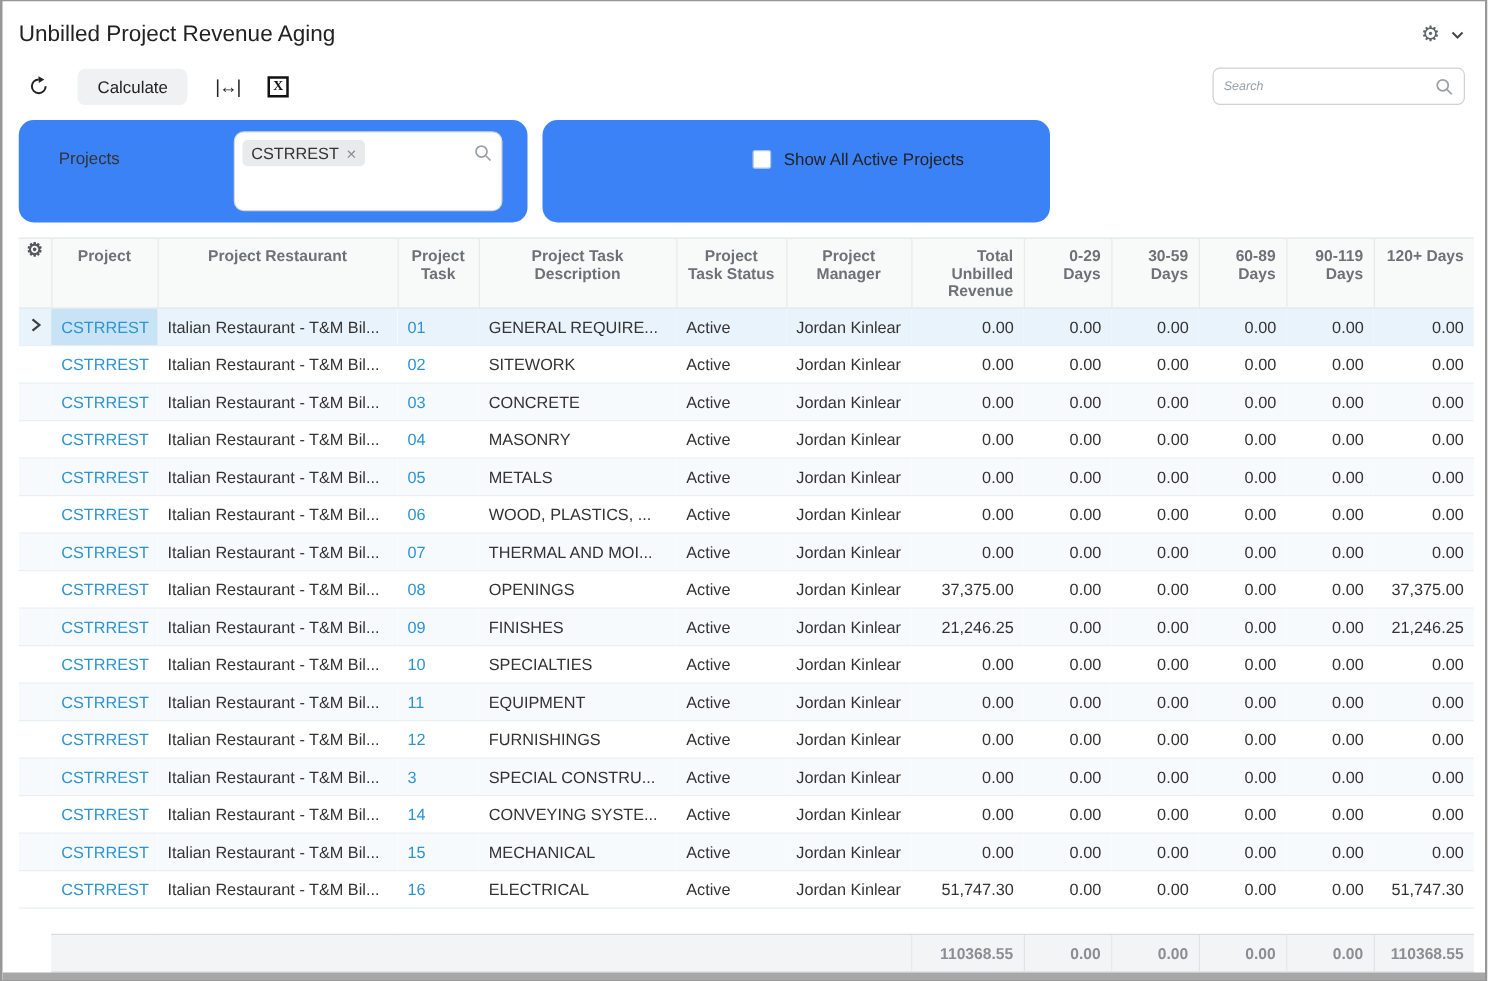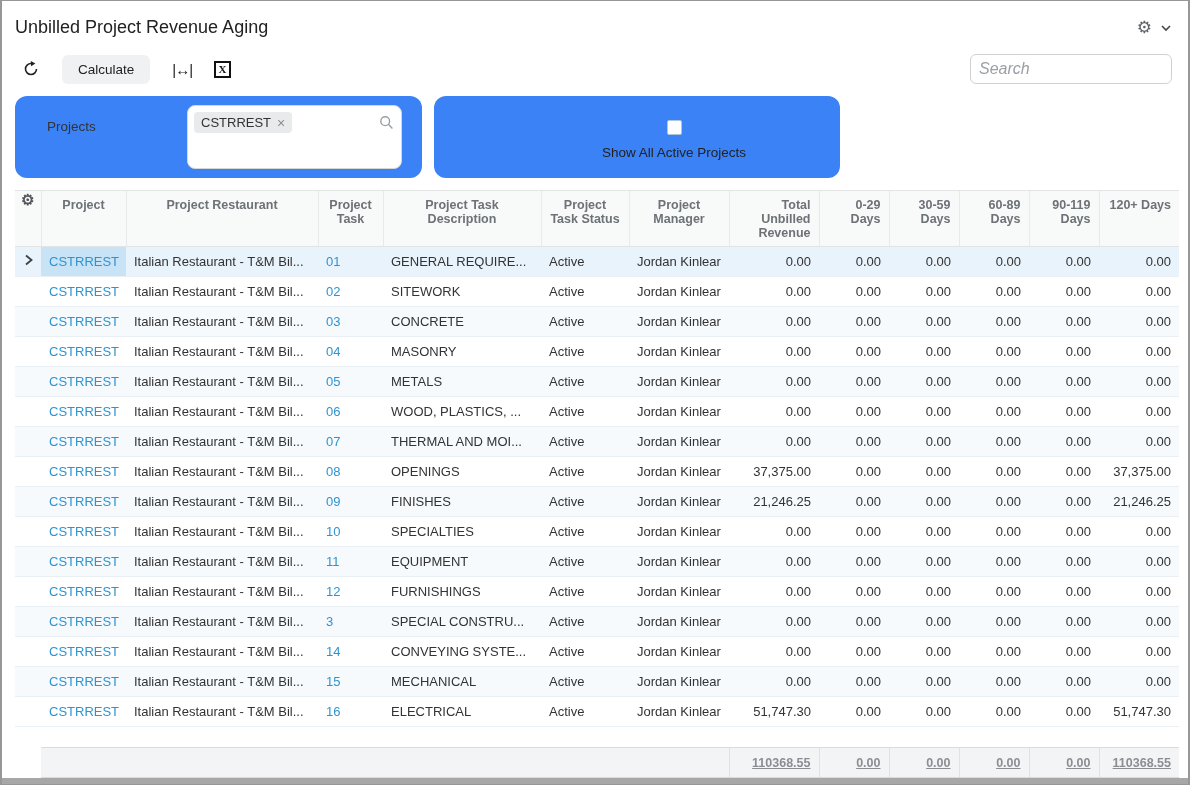--- a/index.html
+++ b/index.html
@@ -26,41 +26,41 @@
   .excel-glyph {
     width:17px; height:17px; border:2px solid #111; display:flex; align-items:center; justify-content:center;
     font-family:"Liberation Serif", serif; font-weight:bold; font-size:11px; color:#111;
   }
   .toolbar-spacer { flex:1; }
   .search-box {
     width:202px; height:30px; border:1px solid #cfd1d3; border-radius:6px;
     display:flex; align-items:center; padding:0 8px; background:#fff;
   }
   .search-box input {
-    border:none; outline:none; flex:1; font-size:16px; font-style:italic; color:#333;
+    border:none; outline:none; flex:1; font-size:10px; font-style:italic; color:#333;
     font-family:inherit; background:transparent;
   }
   .search-box input::placeholder { color:#9aa0a5; font-style:italic; }
   
   .filter-row { display:flex; gap:12px; padding:2px 16px 12px 13px; }
   .filter-panel { background:#3b82f6; border-radius:12px; height:82px; position:relative; }
   .panel-projects { width:407px; }
   .panel-showall { width:406px; }
   .projects-label { position:absolute; left:32px; top:23px; font-size:13.5px; color:#333; }
   .projects-input {
     position:absolute; left:172px; top:9px; width:215px; height:64px;
     background:#fff; border:1px solid #d5d7d9; border-radius:8px; padding:6px 26px 6px 6px;
   }
   .chip {
     display:inline-flex; align-items:center; gap:6px; background:#e8eaec; border-radius:4px;
     padding:3px 7px; font-size:13px; color:#333;
   }
   .chip-x { color:#8a8f94; font-size:14px; cursor:pointer; line-height:1; }
   .projects-input .mini-search { position:absolute; right:7px; top:9px; }
-  .showall-wrap { position:absolute; left:168px; top:24px; display:flex; align-items:center; gap:10px;flex-direction:column; }
+  .showall-wrap { position:absolute; left:168px; top:24px; display:flex; align-items:center; gap:10px; }
   .checkbox {
     width:15px; height:15px; background:#fff; border:1px solid #a9c9e2; border-radius:2px; cursor:pointer;
   }
   .showall-label { font-size:13.5px; color:#222; }
   
   .grid-wrap { margin-left:13px; width:1164px; }
   table { border-collapse:collapse; table-layout:fixed; width:1164px; }
   thead th {
     background:#f8f9f9; color:#6d7277; font-size:12.5px; font-weight:bold; text-align:center;
     vertical-align:top; padding:7px 8px 6px 8px; height:45px;
@@ -78,21 +78,21 @@
   td.active-cell { background:#c8e3f5; }
   .link { color:#2e94d1; cursor:pointer; }
   td.num { text-align:right; }
   td.col-icon, th.col-icon { padding:0 2px; text-align:center; }
   .expander { display:inline-flex; cursor:pointer; }
   .hdr-gear { font-size:15px; color:#54585c; cursor:pointer; }
   
   .totals-gap { height:20px; }
   .totals-table td {
     background:#f3f4f6; height:30px; font-size:12.5px; font-weight:bold; color:#8a8e93;
-    padding:0 8px; border-top:1px solid #d9dbdd; border-bottom:1px solid #d9dbdd;text-decoration:underline;
+    padding:0 8px; border-top:1px solid #d9dbdd; border-bottom:1px solid #d9dbdd;
   }
   .totals-table td.no-bg { background:#fff; border:none; }
   .totals-table td.num { text-align:right; border-left:1px solid #e0e2e4; }
   .totals-table td.lead { border-left:none; }
   .bottom-strip { position:absolute; left:0; right:0; bottom:0; height:6px; background:#a7a7a7; }
   svg { display:block; }
 </style>
 </head>
 <body>
 

